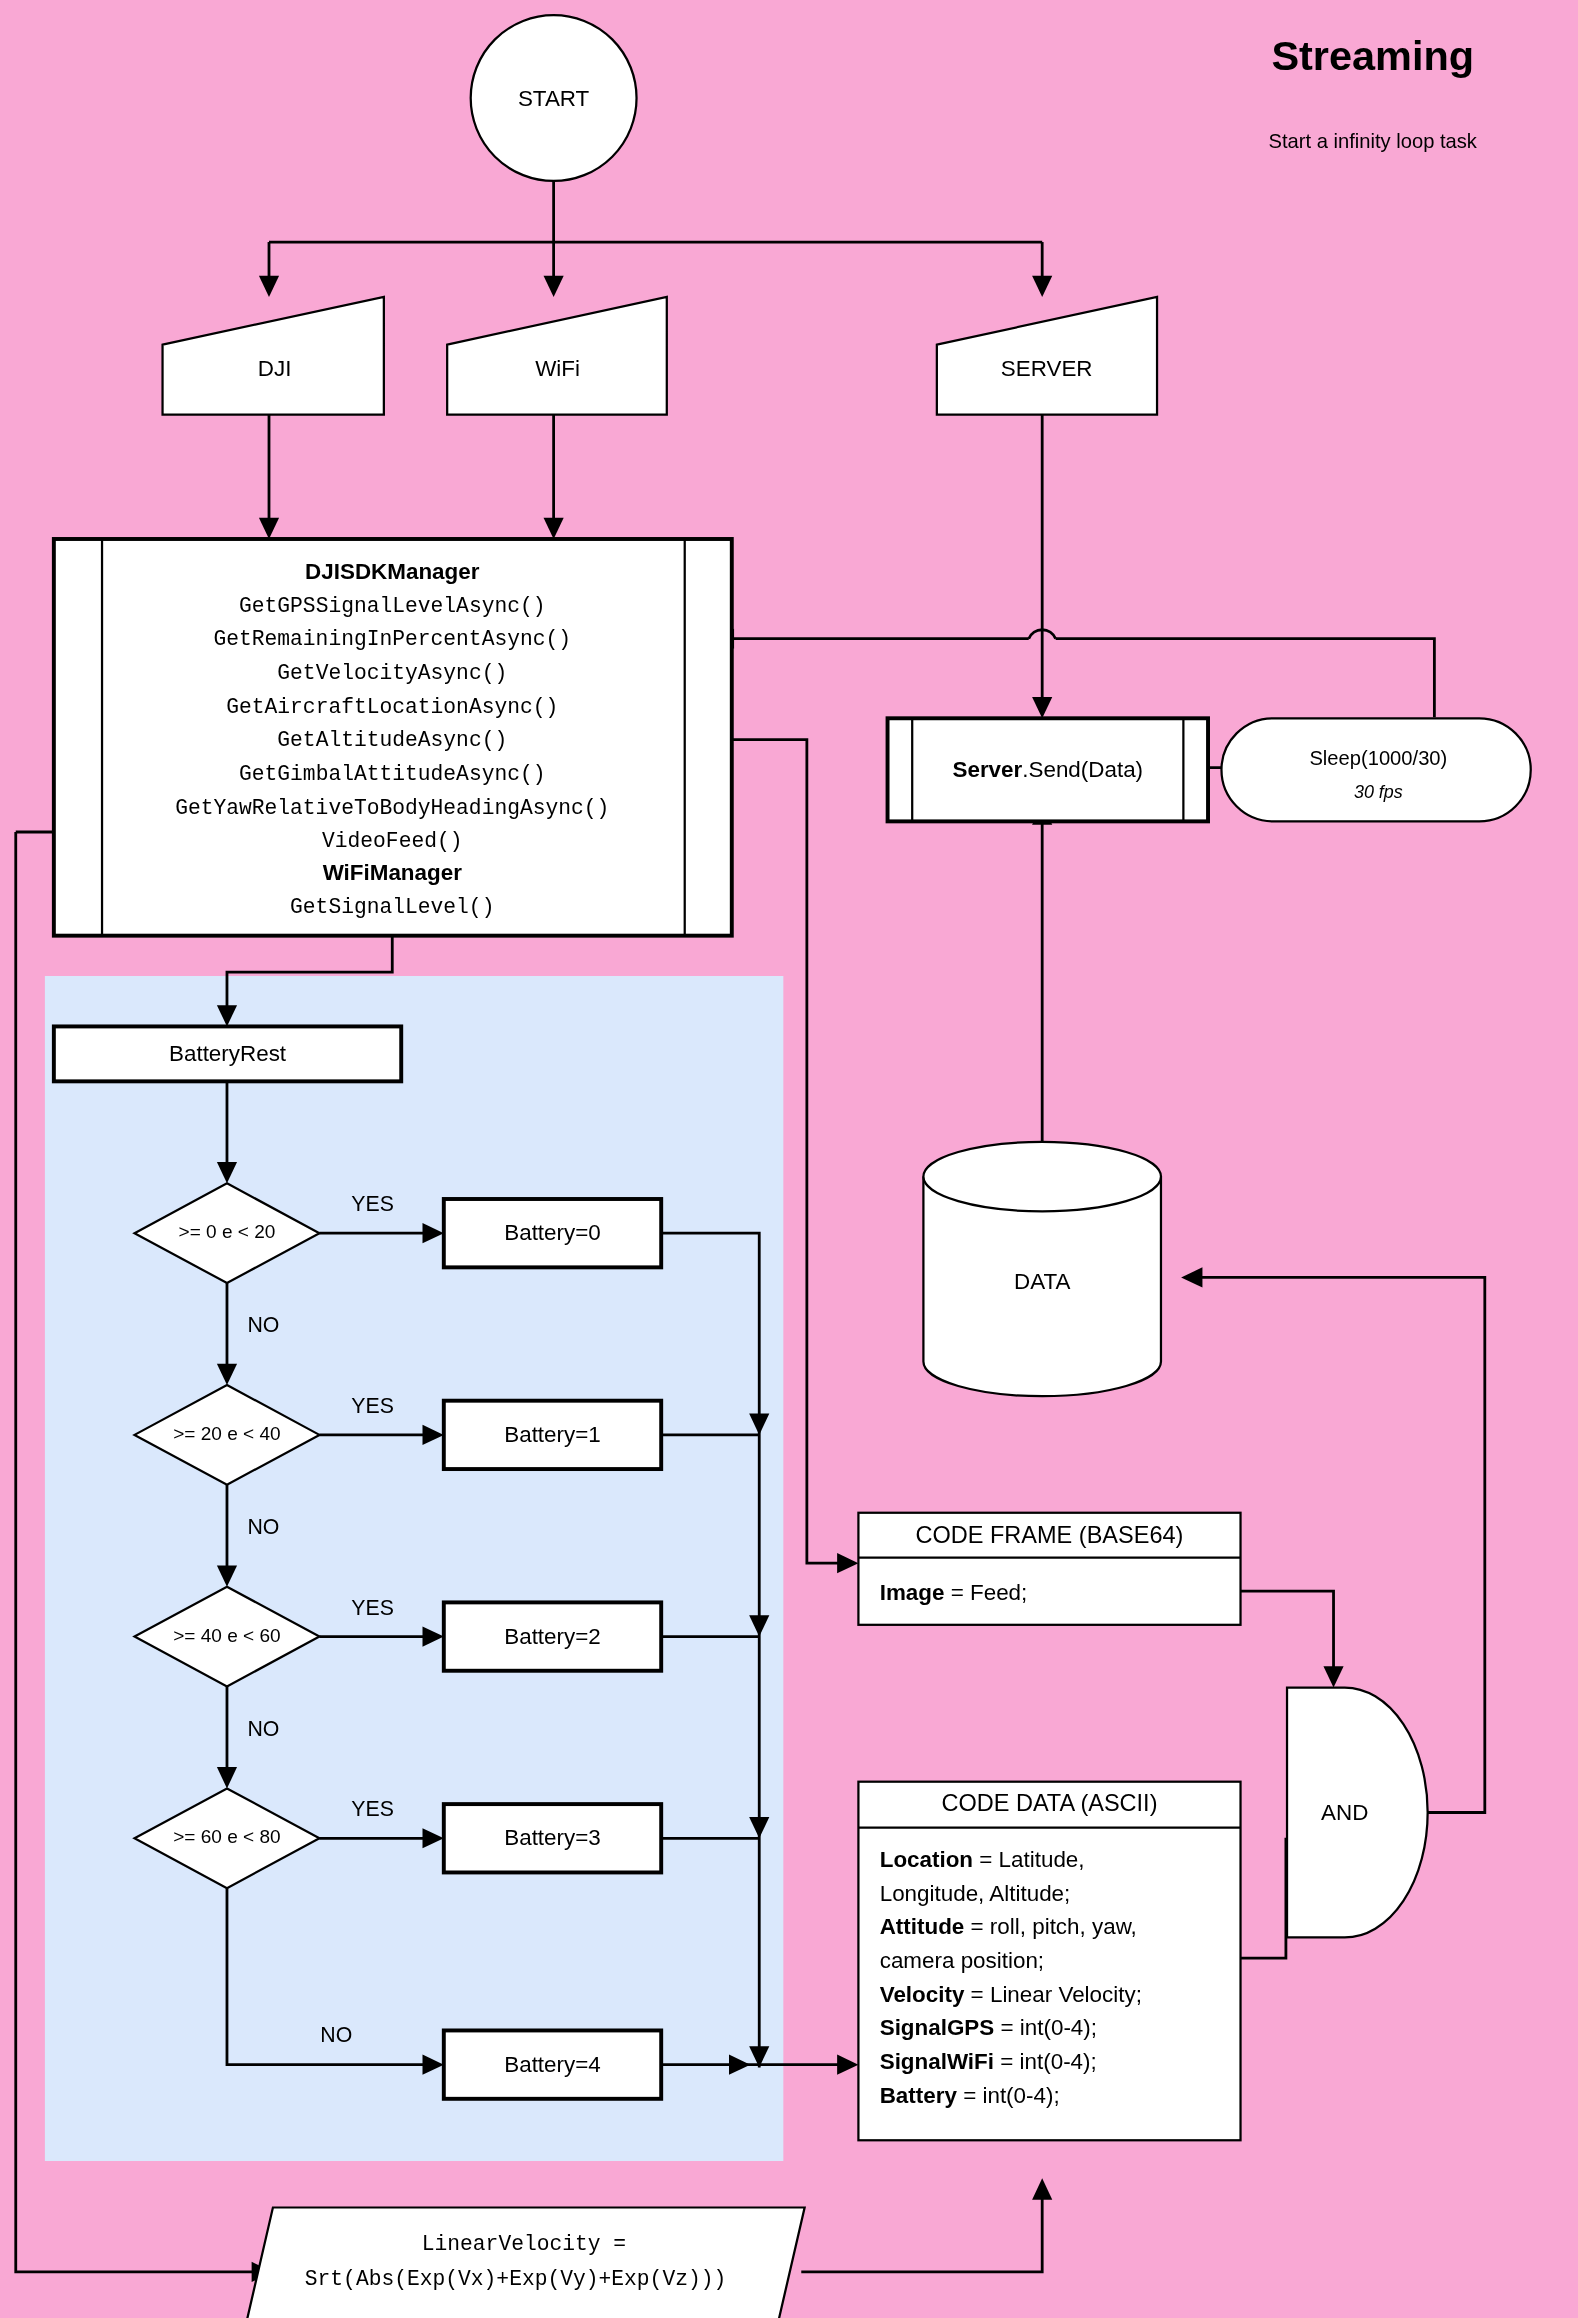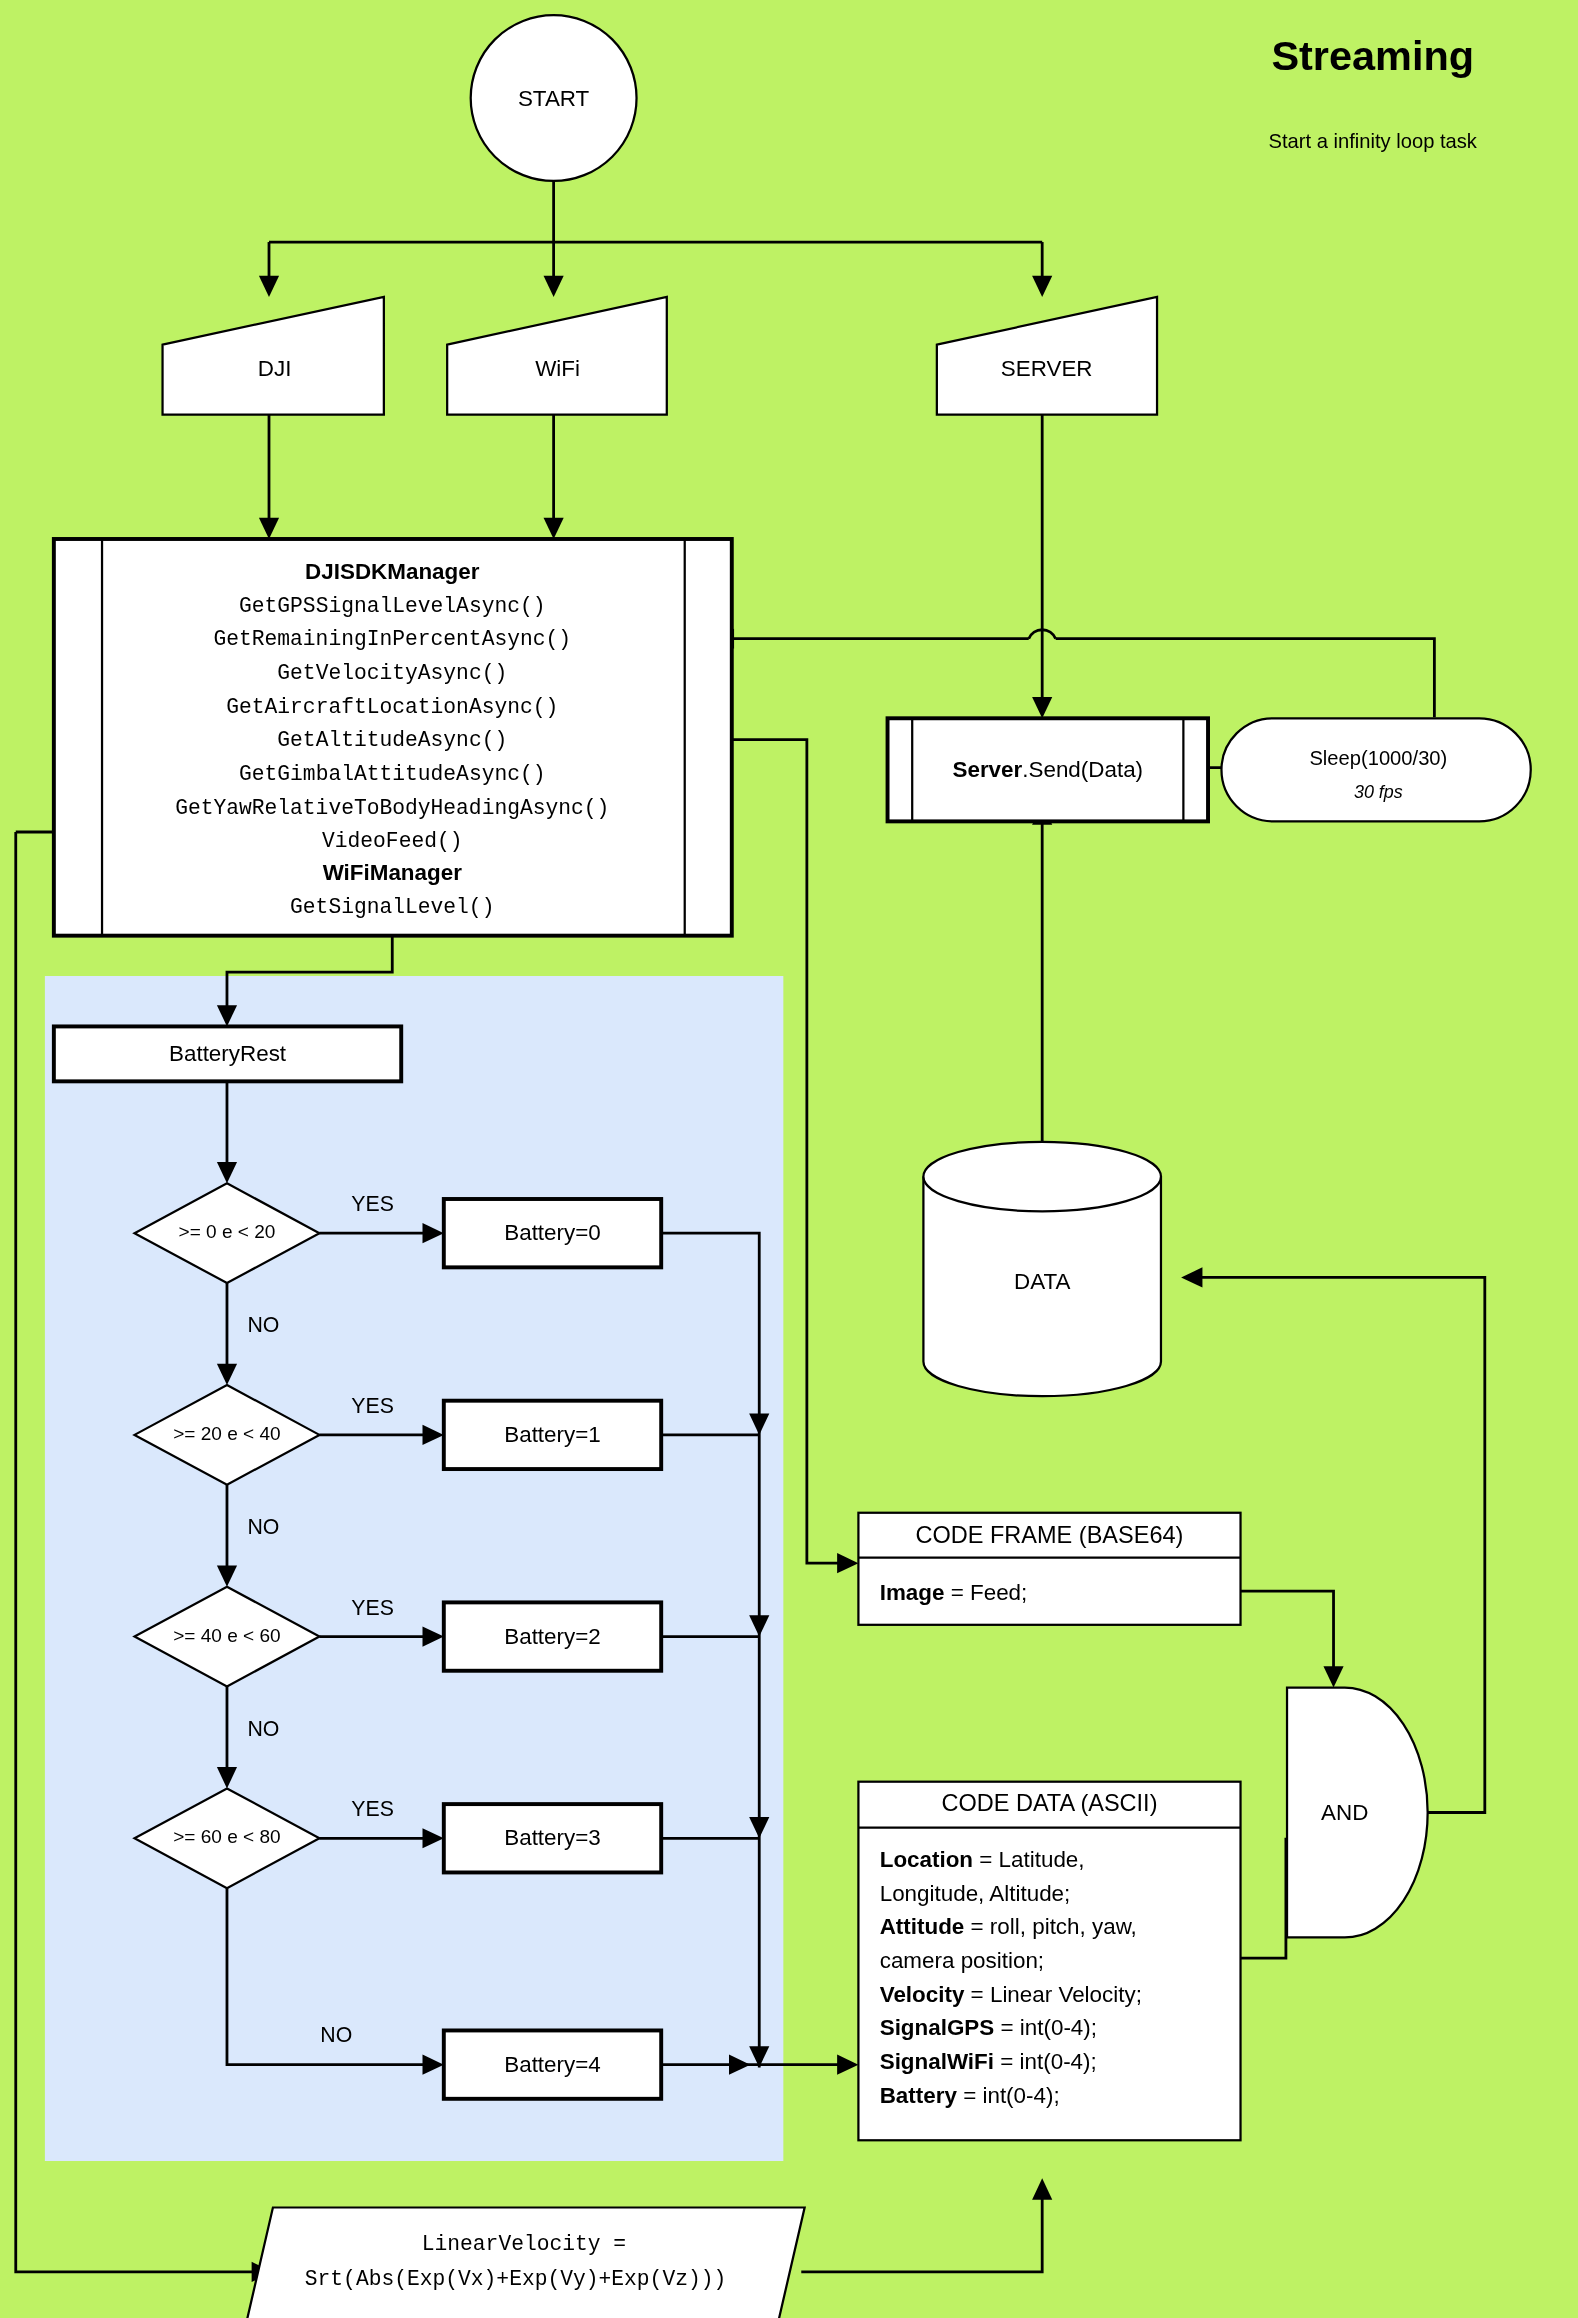--- a/index.html
+++ b/index.html
@@ -1,17 +1,17 @@
 <!DOCTYPE html>
 <html style="font-size:9px"><head>
 <meta charset="utf-8">
 <style>
   html,body{margin:0;padding:0;background:#ffffff;}
   body{font-family:"Liberation Sans",sans-serif;}
-  #root{position:relative;width:1579px;height:2319px;background:#bef264;overflow:hidden;}
+  #root{position:relative;width:1579px;height:2319px;background:#f9a8d4;overflow:hidden;}
   svg{display:block;}
   .shape{fill:#ffffff;stroke:#000000;stroke-width:4;}
   .shape-thick{fill:#ffffff;stroke:#000000;stroke-width:7;}
   .edge{fill:none;stroke:#000000;stroke-width:5;}
   .edge-thin{fill:none;stroke:#000000;stroke-width:4;}
   .lbl{font-family:"Liberation Sans",sans-serif;font-size:40px;fill:#000;text-anchor:middle;dominant-baseline:middle;}
   .lbl-sm{font-family:"Liberation Sans",sans-serif;font-size:36px;fill:#000;text-anchor:middle;dominant-baseline:middle;}
   .mono{font-family:"Liberation Mono","DejaVu Sans Mono",monospace;font-size:38px;fill:#000;text-anchor:middle;dominant-baseline:middle;}
   .mono-b{font-family:"Liberation Sans",sans-serif;font-size:40px;font-weight:bold;fill:#000;text-anchor:middle;dominant-baseline:middle;}
   .hdr{font-family:"Liberation Sans",sans-serif;font-size:42px;fill:#000;text-anchor:middle;dominant-baseline:middle;}

